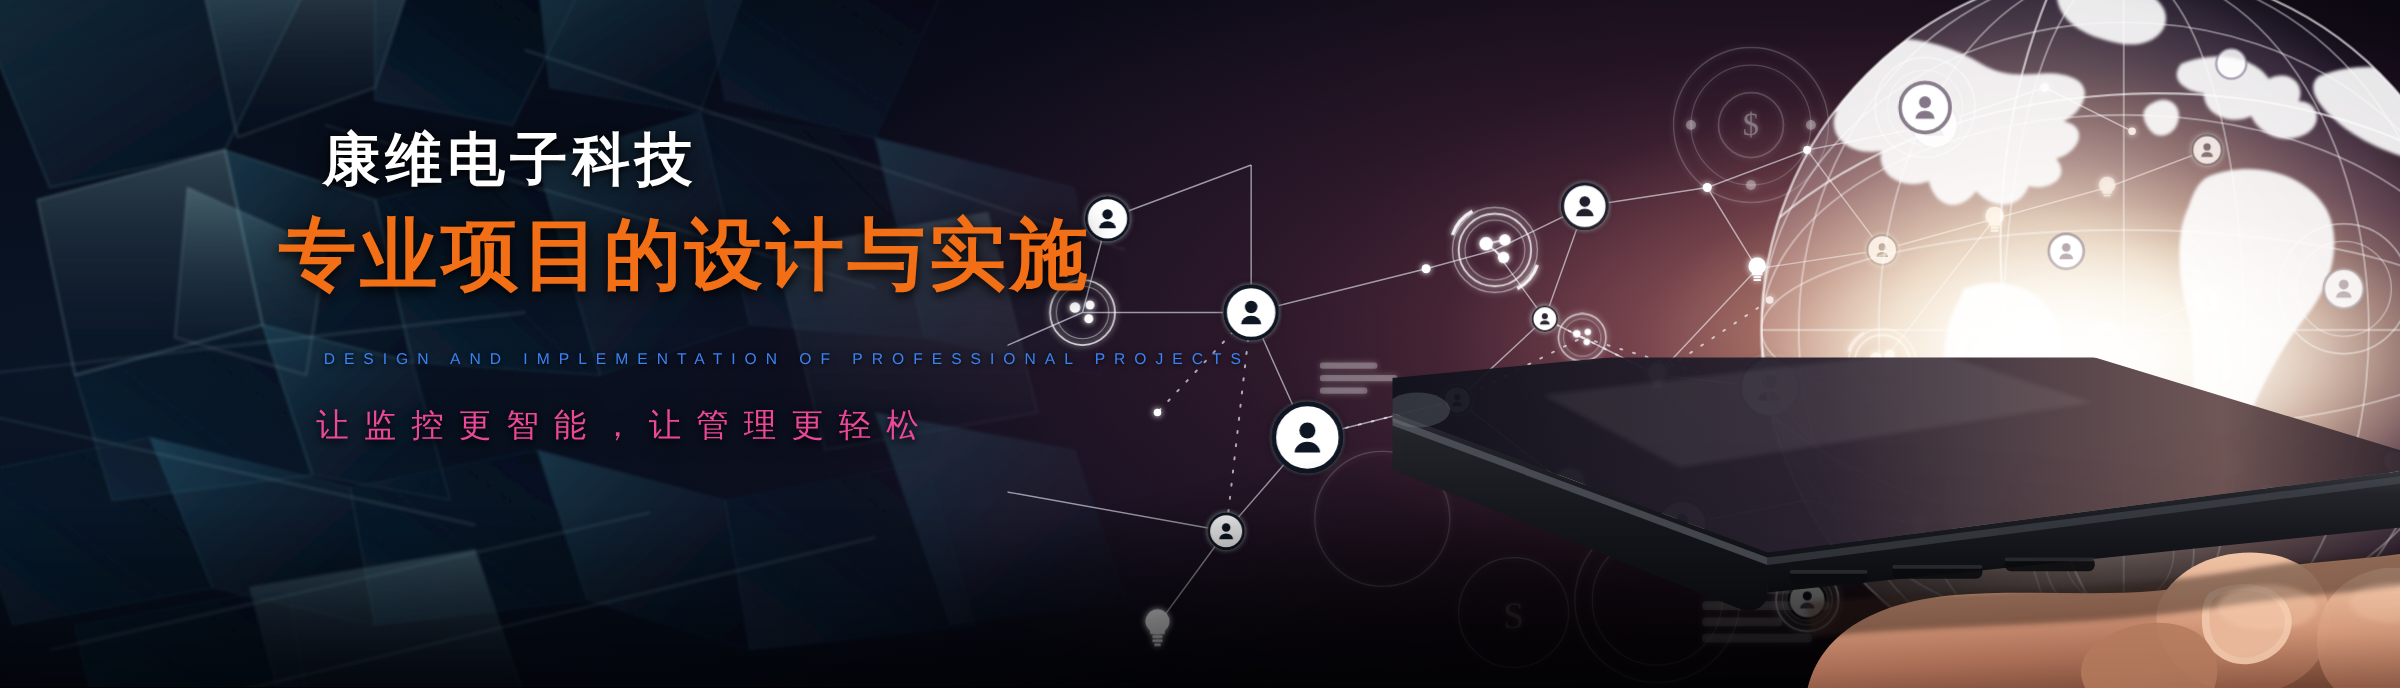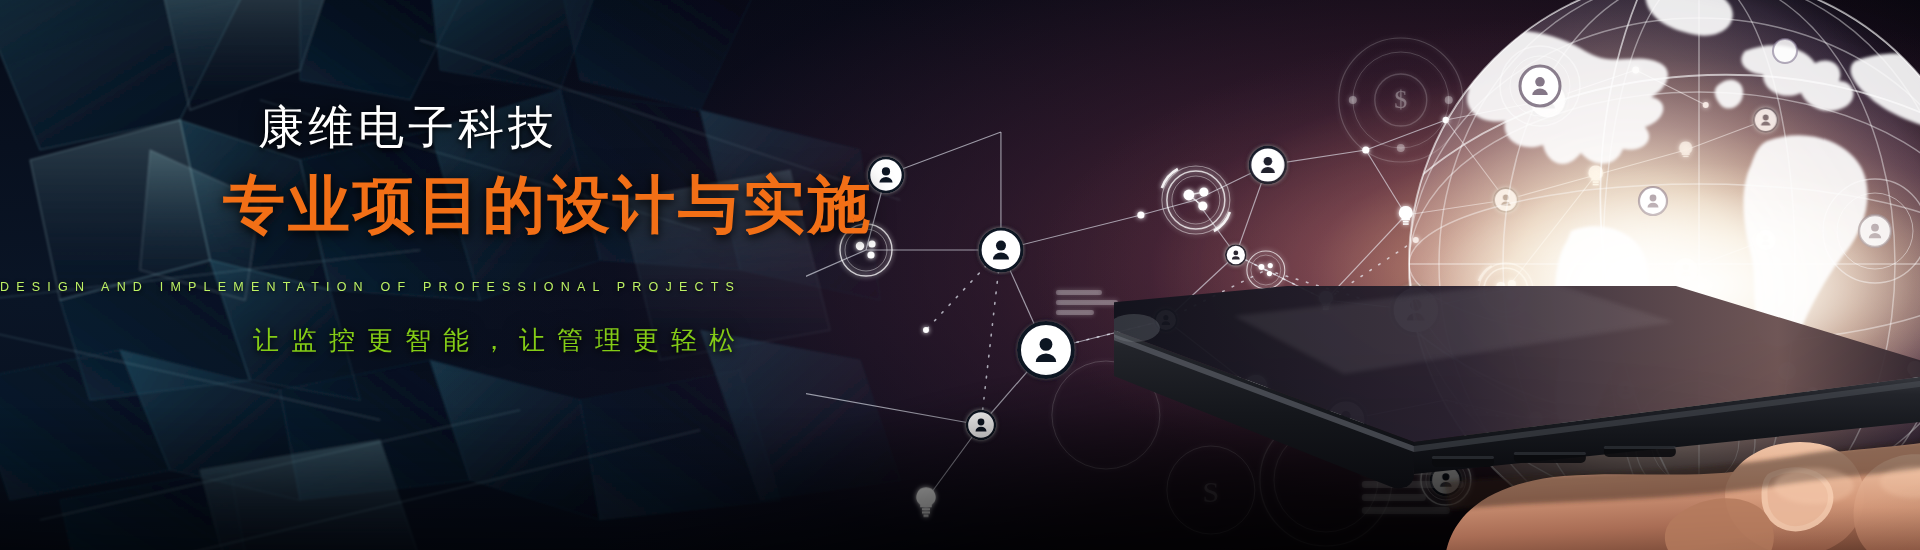--- a/index.html
+++ b/index.html
@@ -79,56 +79,56 @@
 
   #brand-title{
     position:absolute;
     left:0; top:104px;
     width:816px;
     text-align:center;
     color:#ffffff;
     font-size:46px;
     line-height:1;
     letter-spacing:4px;
-    font-weight:400;
+    font-weight:700;
     text-shadow:0 0 22px rgba(0,0,0,0.85), 0 2px 5px rgba(0,0,0,0.9);
   }
 
   #headline{
     position:absolute;
     left:0; top:174px;
     width:1096px;
     text-align:center;
     color:#f26f16;
     font-size:62px;
     line-height:1;
     letter-spacing:3px;
     font-weight:bold;
     text-shadow:0 0 26px rgba(0,0,0,0.7), 0 3px 8px rgba(0,0,0,0.75);
   }
 
   #subline{
     position:absolute;
     left:0; top:281px;
     width:1000px;
-    text-align:left;
-    color:#bef264;
+    text-align:right;
+    color:#3b82f6;
     font-size:12.5px;
     line-height:1;
     letter-spacing:7.2px;
     font-weight:400;
     text-shadow:0 1px 4px rgba(0,0,0,0.9);
   }
 
   #tagline{
     position:absolute;
     left:0; top:327px;
     width:1000px;
     text-align:center;
-    color:#84cc16;
+    color:#ec4899;
     font-size:26px;
     line-height:1;
     letter-spacing:12px;
     font-weight:400;
     text-shadow:0 0 18px rgba(0,0,0,0.8), 0 2px 6px rgba(0,0,0,0.9);
   }
 </style>
 </head>
 <body>
 

